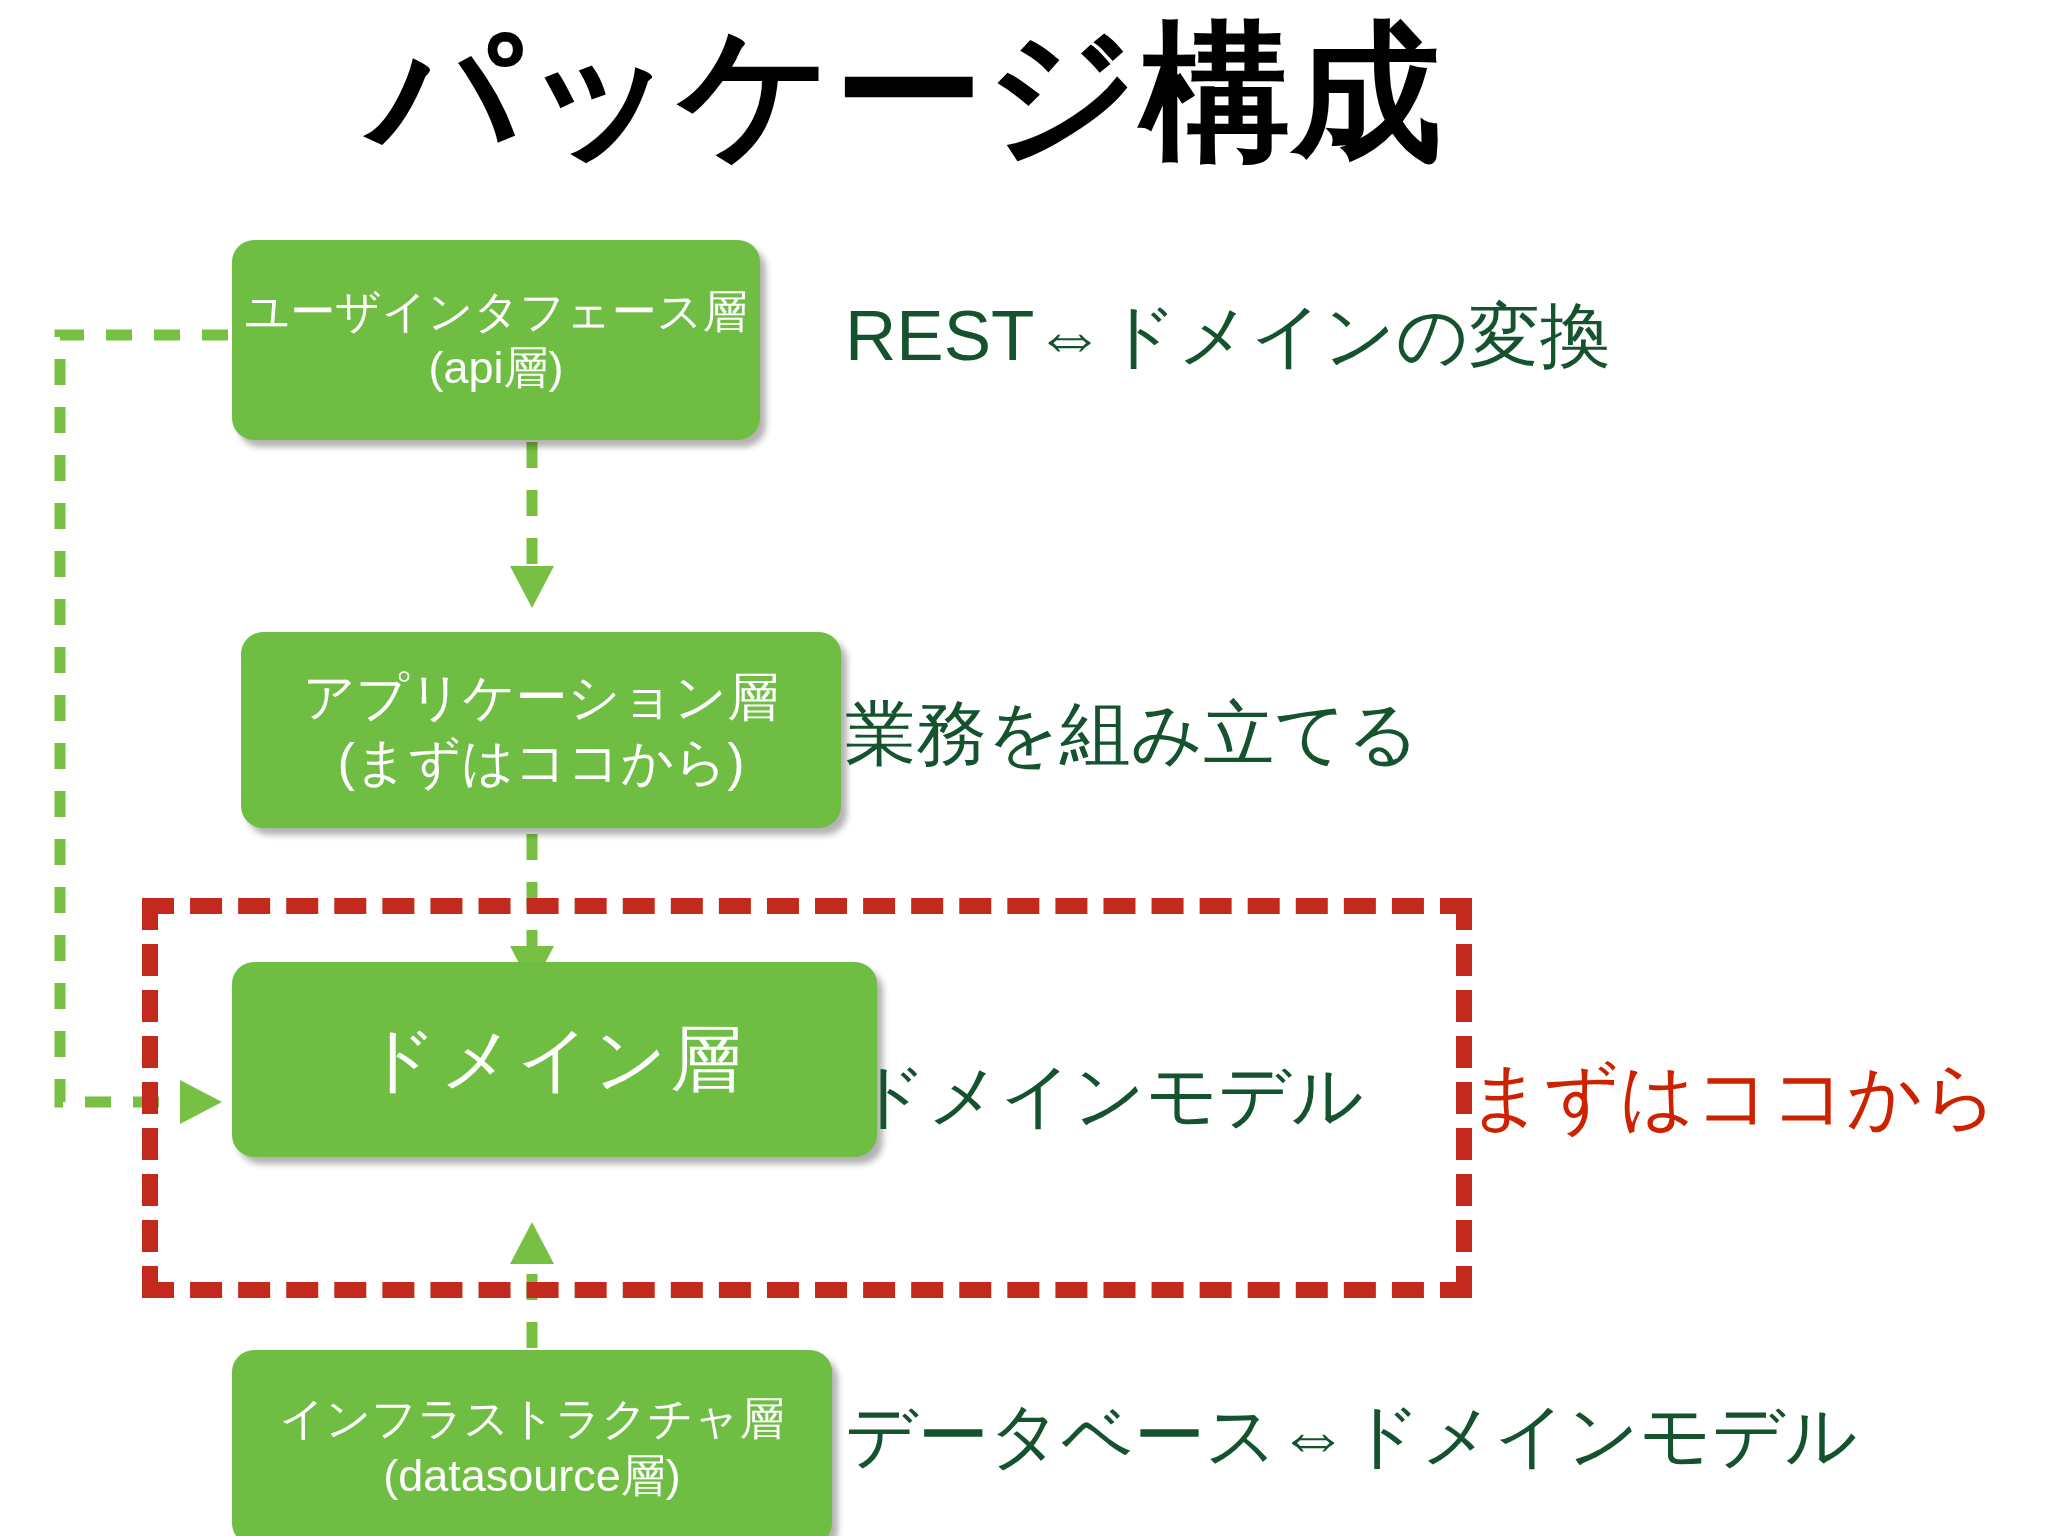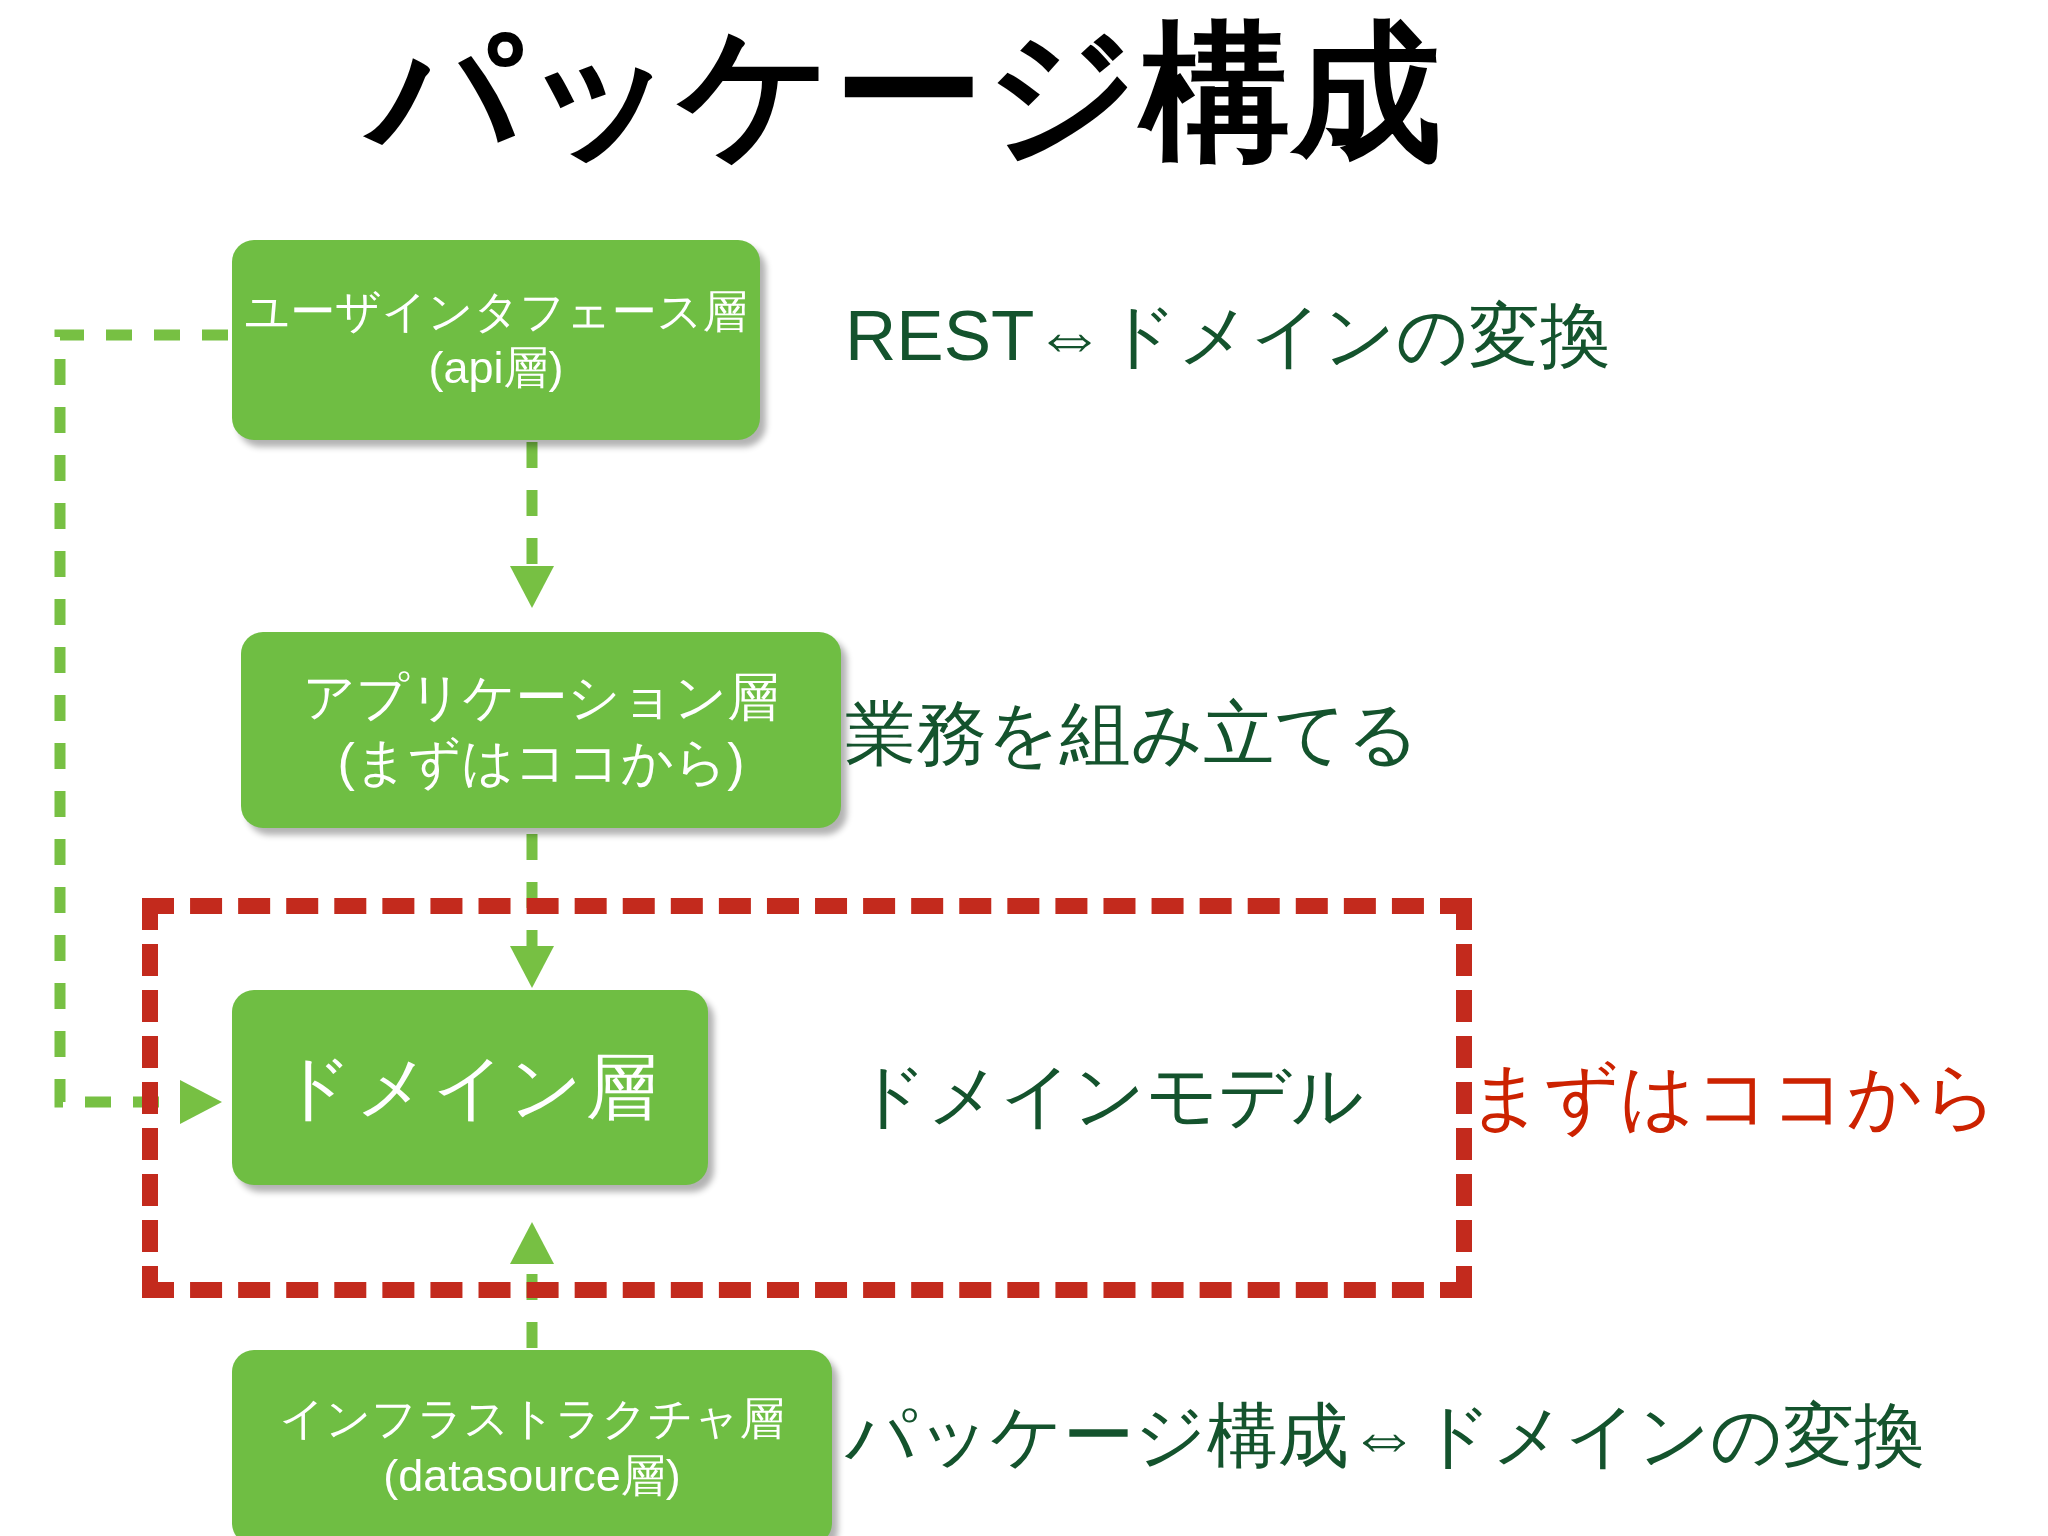--- a/index.html
+++ b/index.html
@@ -51,21 +51,21 @@
     white-space: nowrap;
   }
   .layer-line2 {
     display: block;
     white-space: nowrap;
   }
 
   
   #box-ui         { left: 232px; top: 240px;  width: 528px; height: 200px; }
   #box-app        { left: 241px; top: 632px;  width: 600px; height: 196px; }
-  #box-domain     { left: 232px; top: 990px; width: 476px; height: 195px; }
+  #box-domain     { left: 232px; top: 962px; width: 645px; height: 195px; }
   #box-infra      { left: 232px; top: 1350px; width: 600px; height: 195px; }
 
   #box-ui .layer-line1      { font-size: 45px; line-height: 1.25; }
   #box-ui .layer-line2      { font-size: 45px; line-height: 1.25; }
   #box-app .layer-line1     { font-size: 52px; line-height: 1.25; }
   #box-app .layer-line2     { font-size: 52px; line-height: 1.25; }
   #box-domain .layer-line1  { font-size: 72px; line-height: 1.2; letter-spacing: 0.04em; }
   #box-infra .layer-line1   { font-size: 45px; line-height: 1.25; }
   #box-infra .layer-line2   { font-size: 45px; line-height: 1.25; }
 
@@ -168,15 +168,15 @@
   <span class="layer-line1">インフラストラクチャ層</span>
   <span class="layer-line2">(datasource層)</span>
 </div>
 
 <div class="caption" id="caption-ui">REST⇔ドメインの変換</div>
 
 <div class="caption" id="caption-app">業務を組み立てる</div>
 
 <div class="caption" id="caption-domain">ドメインモデル</div>
 
-<div class="caption" id="caption-infra">パッケージ構成⇔ドメインの変換</div>
+<div class="caption" id="caption-infra">データベース⇔ドメインモデル</div>
 
 <div id="red-note">まずはココから</div>
 
 </body></html>

